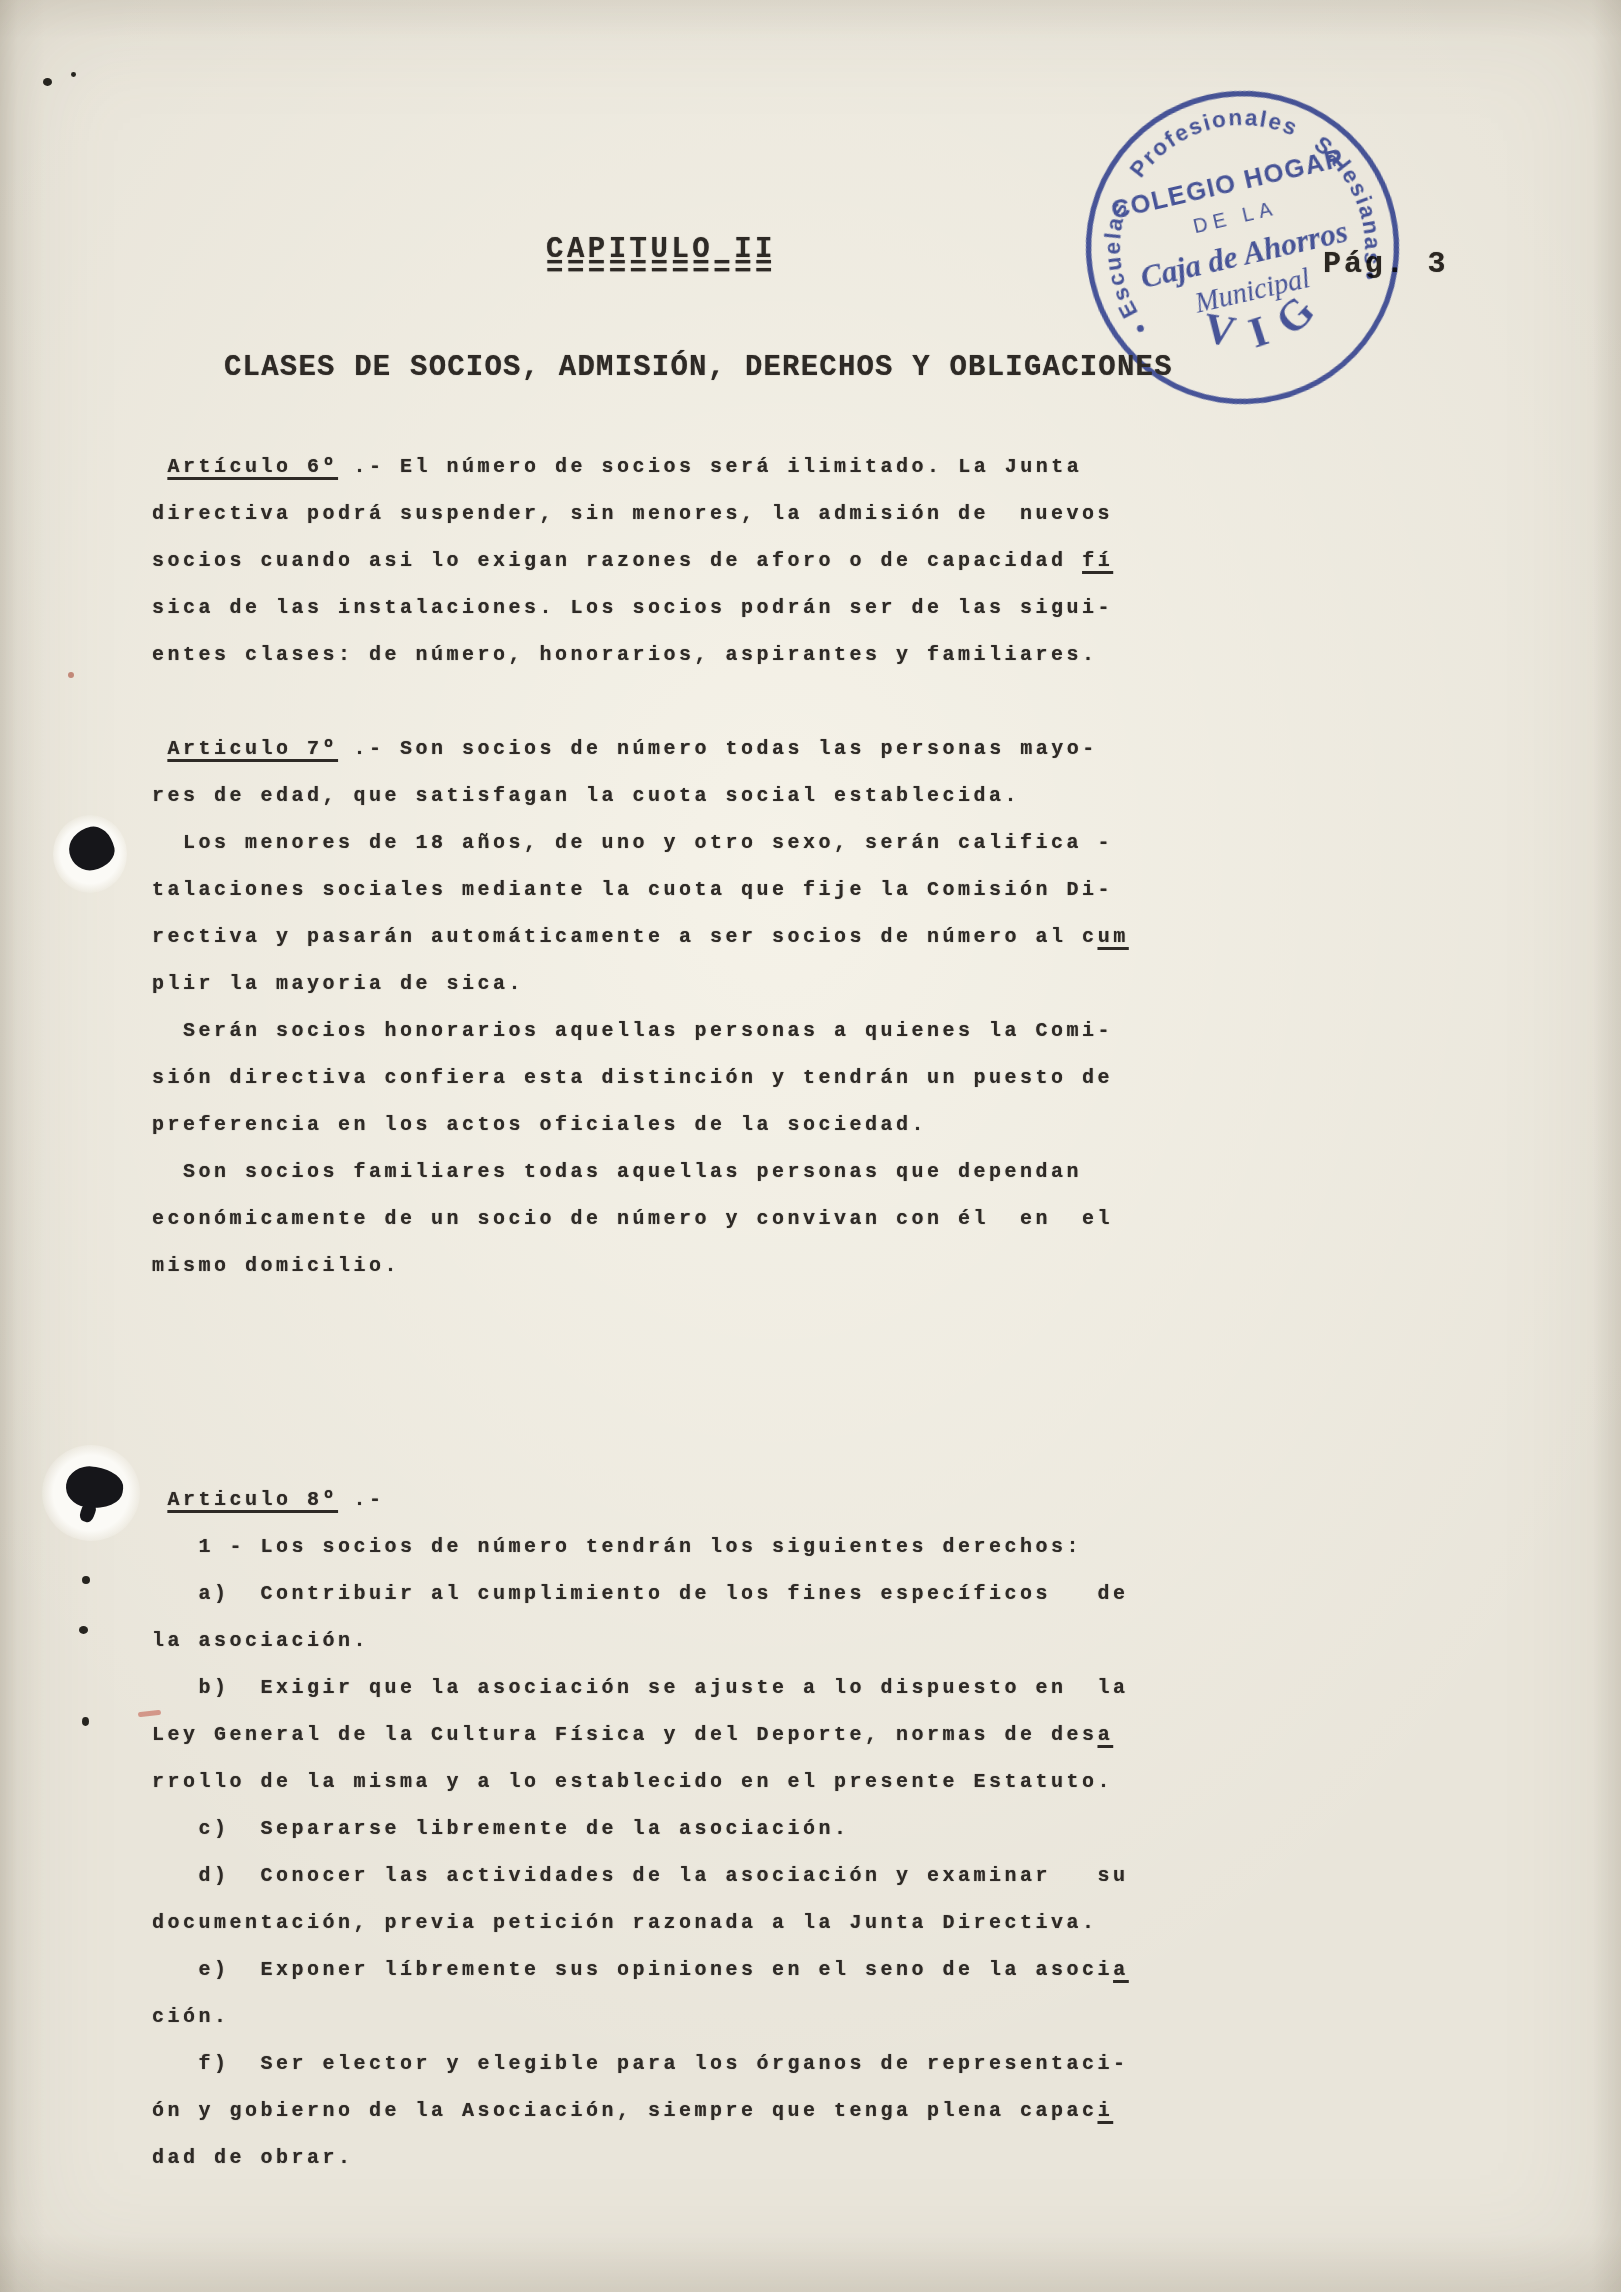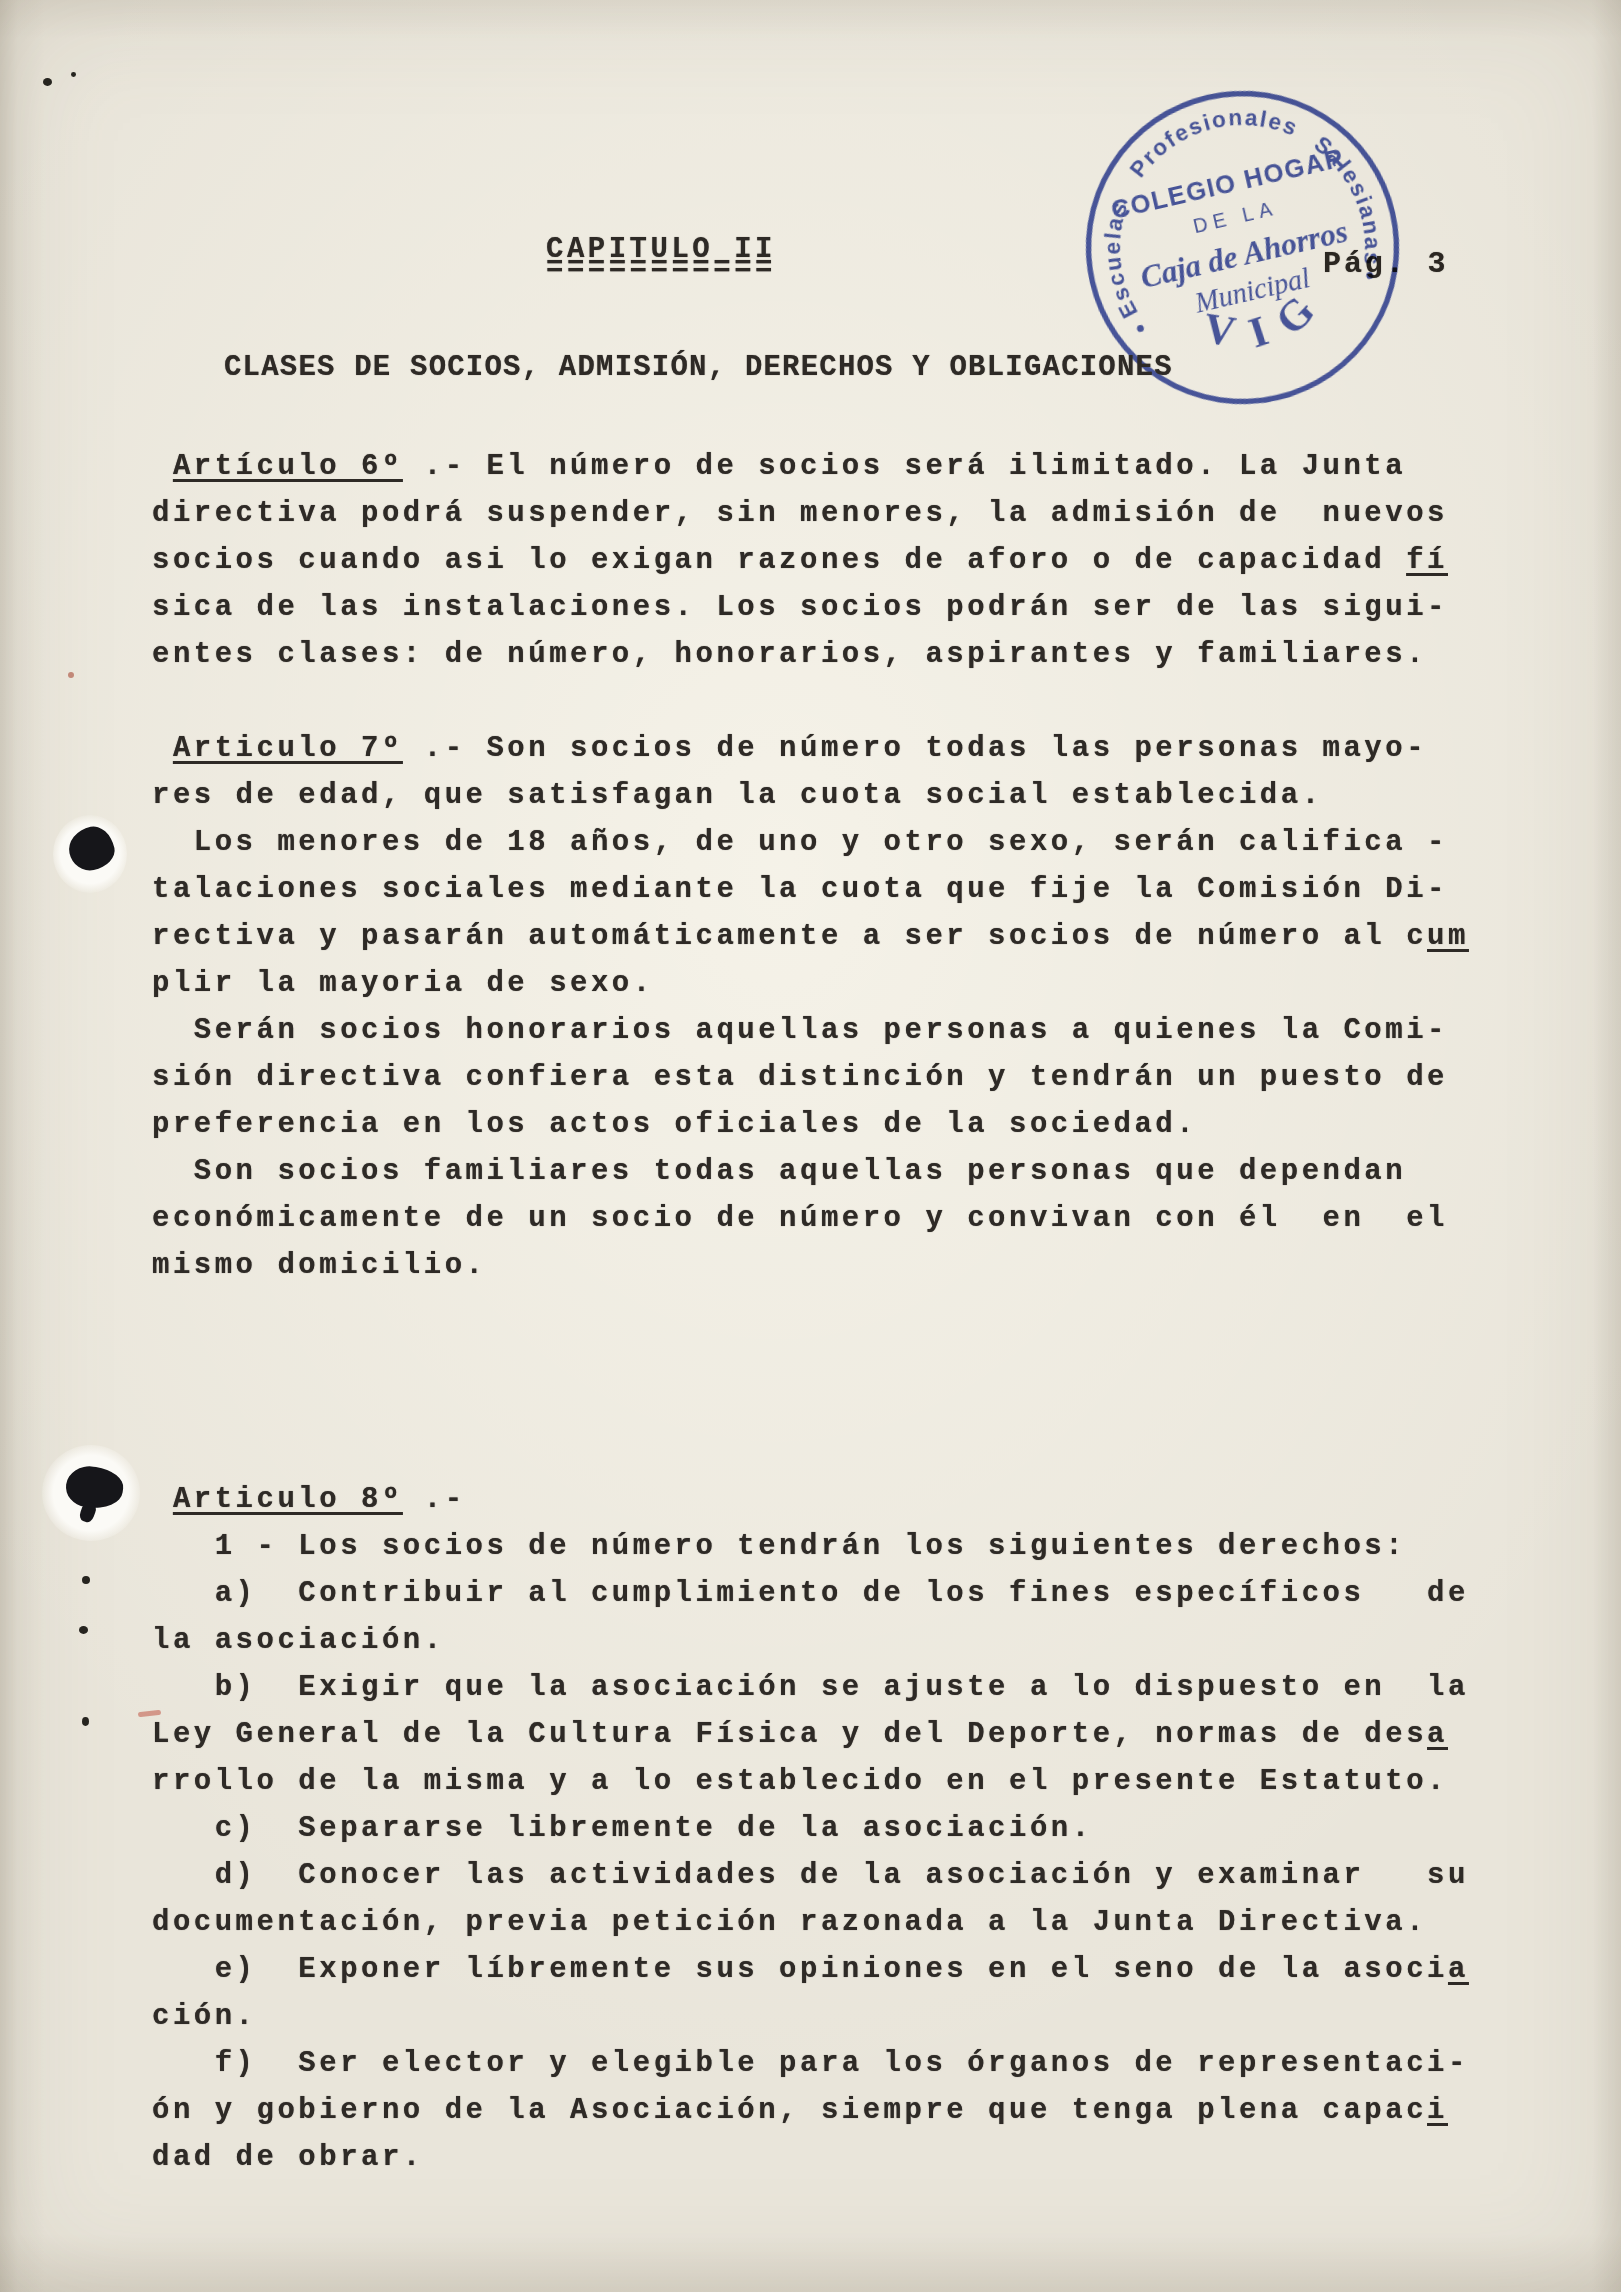--- a/index.html
+++ b/index.html
@@ -10,21 +10,21 @@
       radial-gradient(ellipse 1372px 1764px at 48% 38%, rgba(255,253,244,.55), rgba(255,253,244,0) 70%),
       linear-gradient(90deg, rgba(110,100,82,.20) 0px, rgba(110,100,82,.06) 17.6px, rgba(110,100,82,0) 45px),
       linear-gradient(270deg, rgba(110,100,82,.14) 0px, rgba(110,100,82,0) 29px),
       linear-gradient(0deg, rgba(120,108,88,.14) 0px, rgba(120,108,88,0) 59px),
       linear-gradient(180deg, rgba(120,108,88,.10) 0px, rgba(120,108,88,0) 39px),
       #e9e5da;
     box-shadow: inset 0 0 118px rgba(140,128,104,.18);
   }
   
   .tw{color:#2e2a26;font-weight:bold;text-shadow:0 0 1px rgba(46,42,38,.65);}
-  .line{white-space:pre;font-size:29px;line-height:47px;letter-spacing:3.5px;}
+  .line{white-space:pre;font-size:20px;line-height:47px;letter-spacing:3.5px;}
   .para{position:absolute;left:152px;}
   #para-articulo-6{top:443px;}
   #para-articulo-7{top:725px;}
   #para-articulo-8{top:1476px;}
   .u{text-decoration:underline;text-decoration-thickness:2.5px;text-underline-offset:4.9px;}
   .title-block{position:absolute;left:546px;top:235px;text-align:left;}
   .title-line{white-space:pre;font-size:29px;line-height:29px;letter-spacing:3.5px;}
   .title-eq{white-space:pre;font-size:29px;line-height:13.7px;letter-spacing:3.5px;margin-top:-2px;}
   .section-heading{position:absolute;left:224px;top:351px;white-space:pre;
      font-size:29px;letter-spacing:1.2px;}
@@ -88,21 +88,21 @@
         <div class="line"><span>socios cuando asi lo exigan razones de aforo o de capacidad </span><span class="u">fí</span></div>
         <div class="line"><span>sica de las instalaciones. Los socios podrán ser de las sigui-</span></div>
         <div class="line"><span>entes clases: de número, honorarios, aspirantes y familiares.</span></div>
       </div>
       <div class="para tw" id="para-articulo-7">
         <div class="line"><span> </span><span class="u">Articulo 7º</span><span> .- Son socios de número todas las personas mayo-</span></div>
         <div class="line"><span>res de edad, que satisfagan la cuota social establecida.</span></div>
         <div class="line"><span>  Los menores de 18 años, de uno y otro sexo, serán califica -</span></div>
         <div class="line"><span>talaciones sociales mediante la cuota que fije la Comisión Di-</span></div>
         <div class="line"><span>rectiva y pasarán automáticamente a ser socios de número al c</span><span class="u">um</span></div>
-        <div class="line"><span>plir la mayoria de sexo.</span></div>
+        <div class="line"><span>plir la mayoria de sica.</span></div>
         <div class="line"><span>  Serán socios honorarios aquellas personas a quienes la Comi-</span></div>
         <div class="line"><span>sión directiva confiera esta distinción y tendrán un puesto de</span></div>
         <div class="line"><span>preferencia en los actos oficiales de la sociedad.</span></div>
         <div class="line"><span>  Son socios familiares todas aquellas personas que dependan</span></div>
         <div class="line"><span>económicamente de un socio de número y convivan con él  en  el</span></div>
         <div class="line"><span>mismo domicilio.</span></div>
       </div>
       <div class="para tw" id="para-articulo-8">
         <div class="line"><span> </span><span class="u">Articulo 8º</span><span> .-</span></div>
         <div class="line"><span>   1 - Los socios de número tendrán los siguientes derechos:</span></div>

